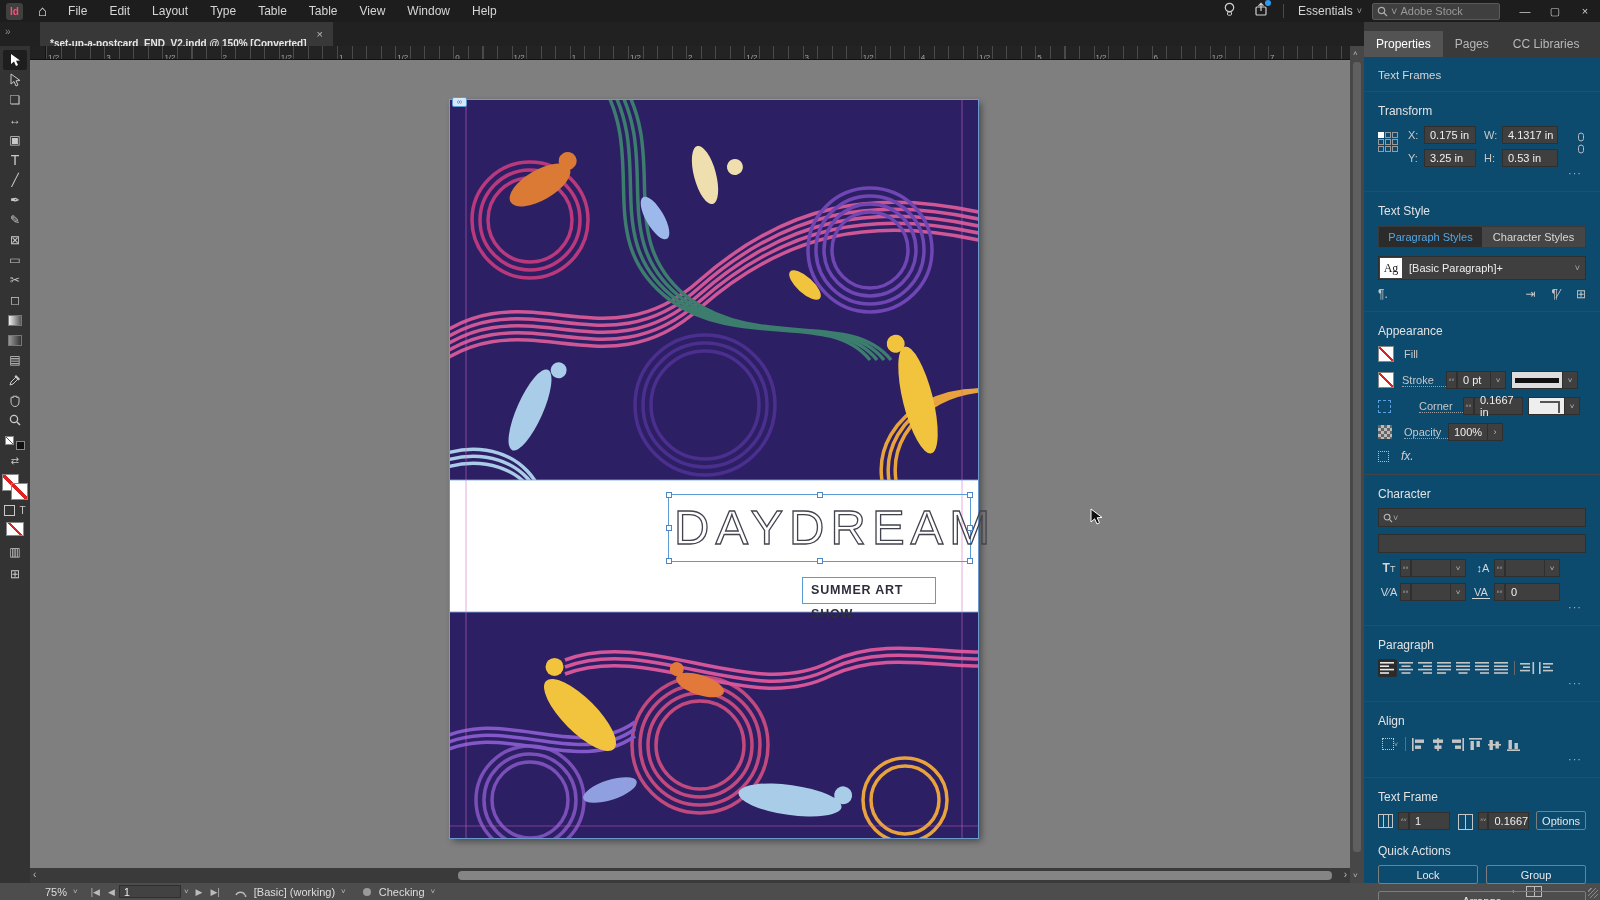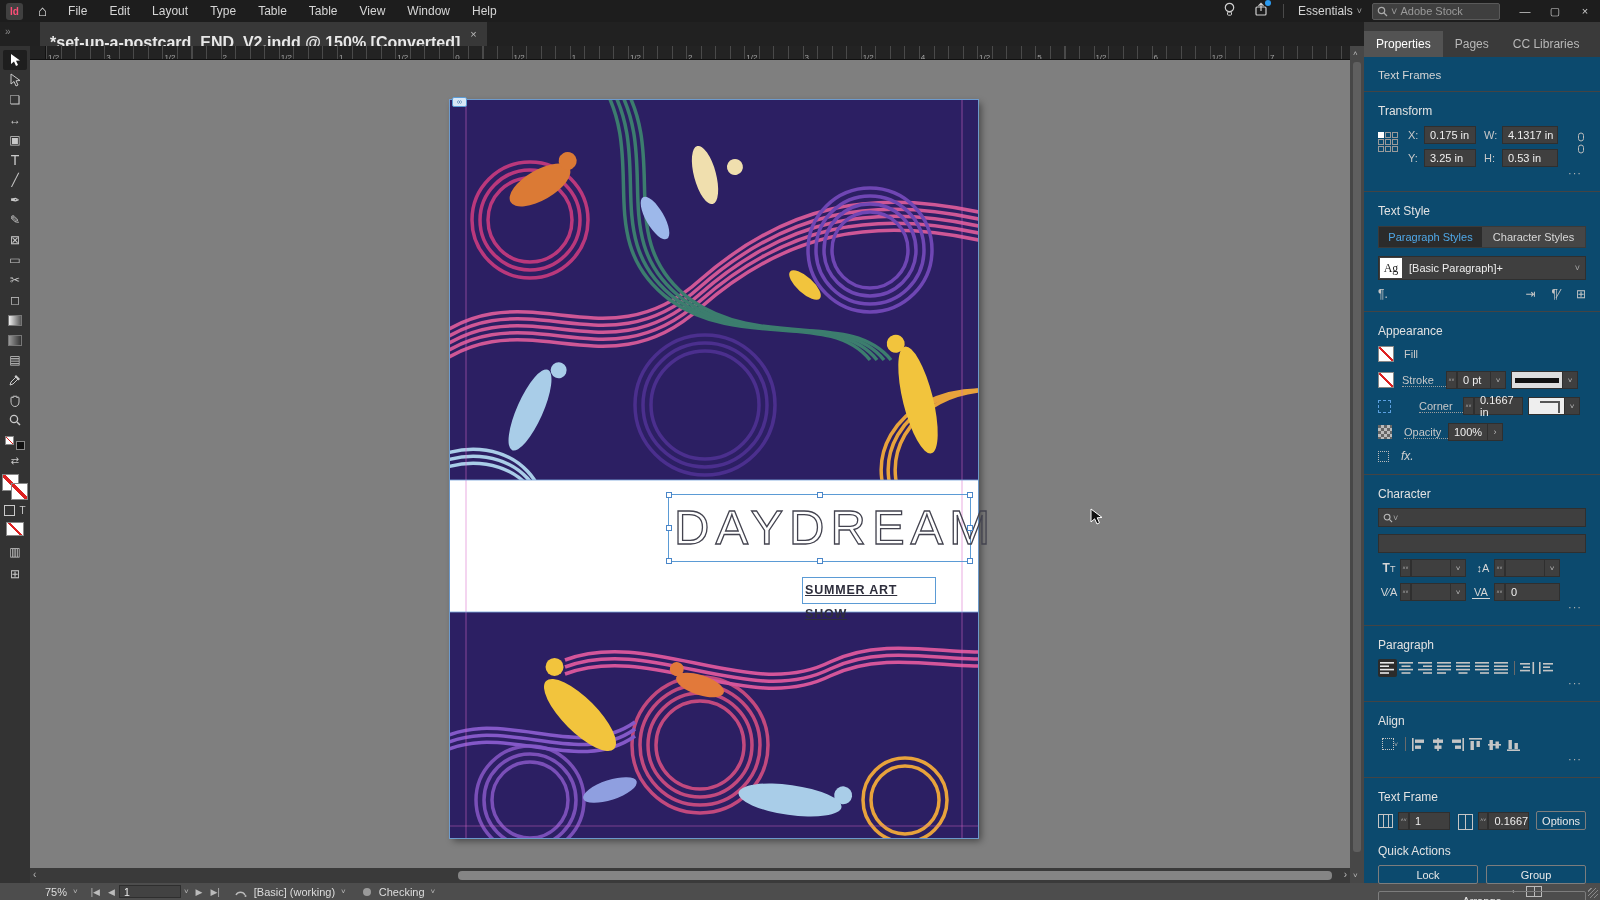--- a/index.html
+++ b/index.html
@@ -26,21 +26,21 @@
   #stock-search { width:128px; height:17px; background:#3f3f3f; border:1px solid #5a5a5a;
     border-radius:2px; display:flex; align-items:center; margin:0 10px; padding:0 4px; }
   #stock-search span { color:#9a9a9a; font-size:11px; margin-left:3px; }
   .winbtn { color:#cfcfcf; font-size:11px; width:30px; text-align:center; }
 
   
   #tabbar { position:absolute; left:0; top:22px; width:1600px; height:24px; background:#212121; }
   #tab-collapse { position:absolute; left:5px; top:4px; color:#8a8a8a; font-size:10px; }
   #doc-tab { position:absolute; left:40px; top:0; height:24px; background:#383838;
     display:flex; align-items:center; padding:0 10px; }
-  #doc-tab .title { color:#e8e8e8; font-size:16px; font-weight:bold;margin-top:18px; }
+  #doc-tab .title { color:#e8e8e8; font-size:10px; font-weight:bold;margin-top:18px; }
   #doc-tab .x { color:#bbb; font-size:11px; margin-left:10px; }
 
   
   #toolbar { position:absolute; left:0; top:46px; width:30px; height:837px; background:#333333;
     display:flex; flex-direction:column; align-items:center; padding-top:4px; }
   .tool { width:24px; height:20px; display:flex; align-items:center; justify-content:center;
     color:#c9c9c9; font-size:12px; }
   .tool.active { background:#1e1e1e; color:#fff; border-radius:2px; }
   .tool svg { display:block; }
   .swatch-mini { position:relative; width:20px; height:14px; margin-top:6px; }
@@ -78,21 +78,21 @@
   #link-badge { position:absolute; left:2px; top:-3px; width:15px; height:10px; background:#d8e8f8;
     border:1px solid #5b9bd5; border-radius:2px; color:#3a6ea8; font-size:7px; line-height:8px;
     text-align:center; }
   .tframe { position:absolute; border:1px solid #5b9bd5; }
   #tf-dates { left:453px; top:442px; width:127px; height:60px; padding:3px 0 0 3px;
     font-size:12.5px; line-height:18.5px; letter-spacing:.6px; color:#2e2e3c; font-weight:bold; }
   #tf-title { left:638px; top:434px; width:303px; height:68px; }
   #tf-title .big { font-size:49px; line-height:64px; letter-spacing:6px; padding-left:5px;
     color:transparent; -webkit-text-stroke:1.3px #43434f; white-space:nowrap; }
   #tf-sub { left:772px; top:517px; width:134px; height:27px; font-size:12.5px; line-height:24px;
-    letter-spacing:.8px; color:#2e2e3c; font-weight:bold; padding-left:2px;text-decoration:underline; }
+    letter-spacing:.8px; color:#2e2e3c; font-weight:bold; padding-left:8px; }
   .hd { position:absolute; width:6px; height:6px; background:#fff; border:1px solid #4a86c8; }
   .hd.tl{left:-3px;top:-3px} .hd.tm{left:calc(50% - 3px);top:-3px} .hd.tr{right:-3px;top:-3px}
   .hd.ml{left:-3px;top:calc(50% - 3px)} .hd.mr{right:-3px;top:calc(50% - 3px)}
   .hd.bl{left:-3px;bottom:-3px} .hd.bm{left:calc(50% - 3px);bottom:-3px} .hd.br{right:-3px;bottom:-3px}
   #cursor { position:absolute; left:1060px; top:448px; }
 
   
   #hscroll { position:absolute; left:30px; top:868px; width:1320px; height:15px; background:#3a3a3a; }
   #hscroll .thumb { position:absolute; left:428px; top:3px; width:874px; height:9px; background:#858585;
     border-radius:4px; }

